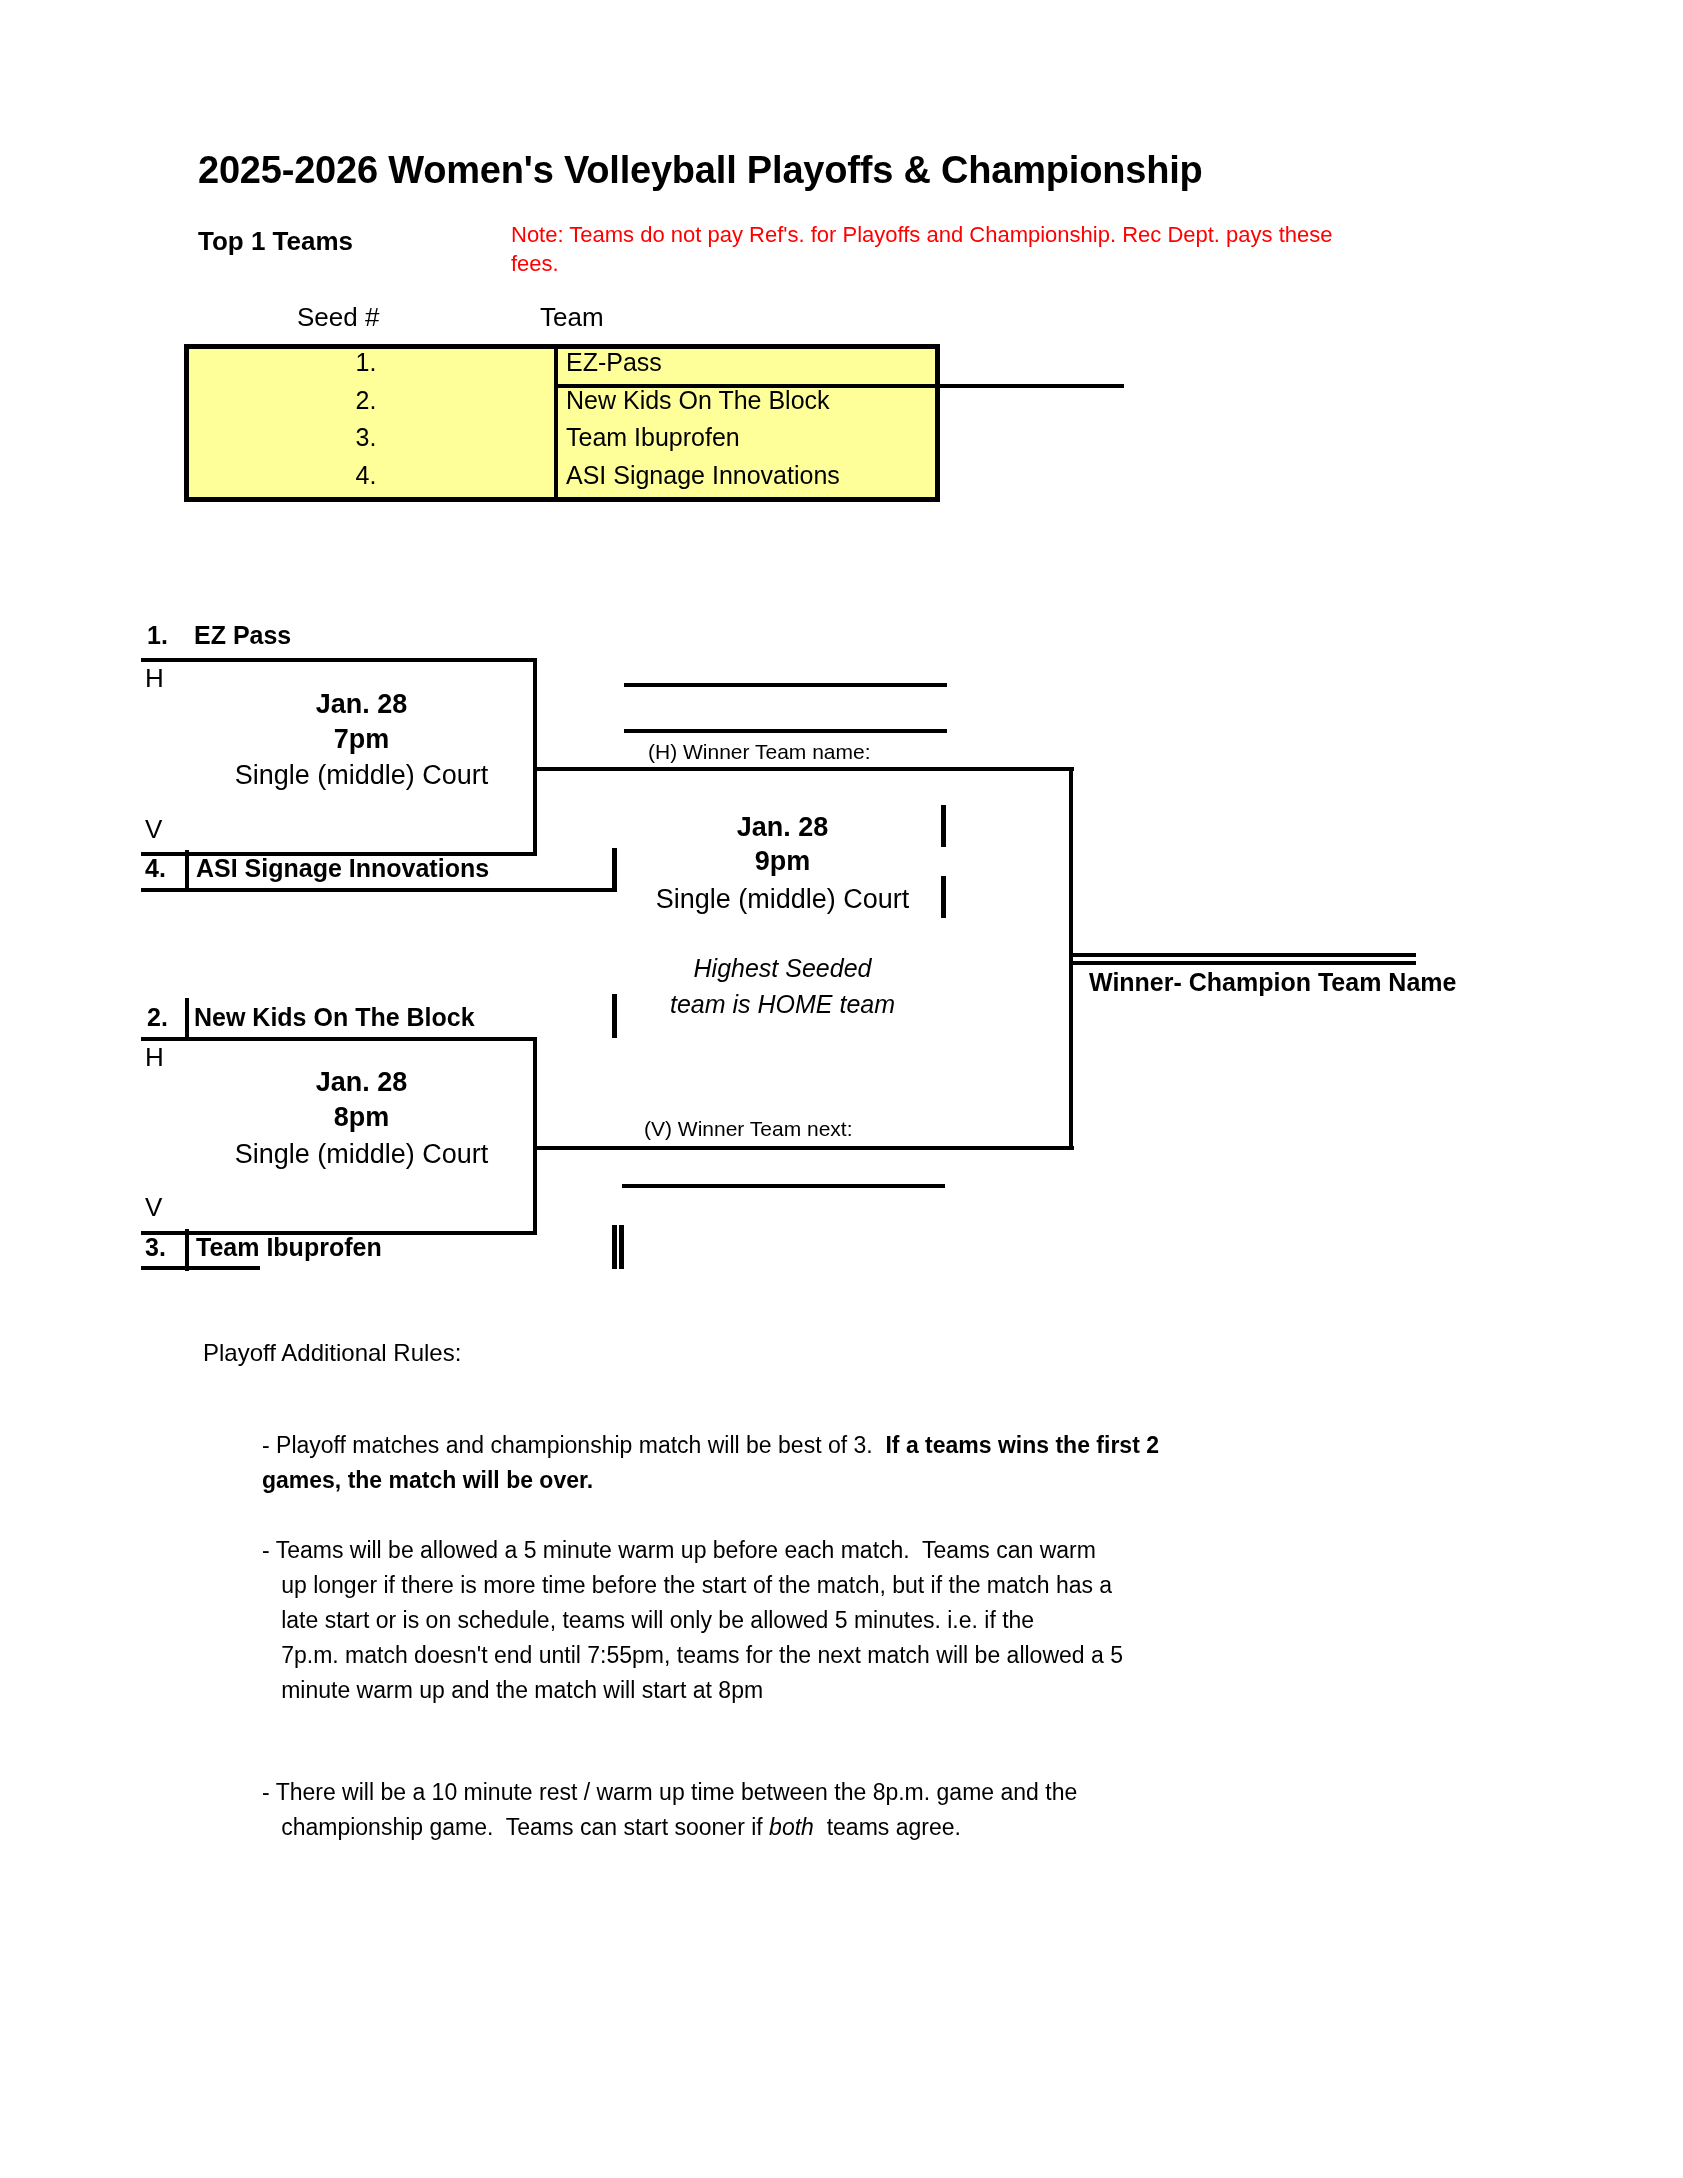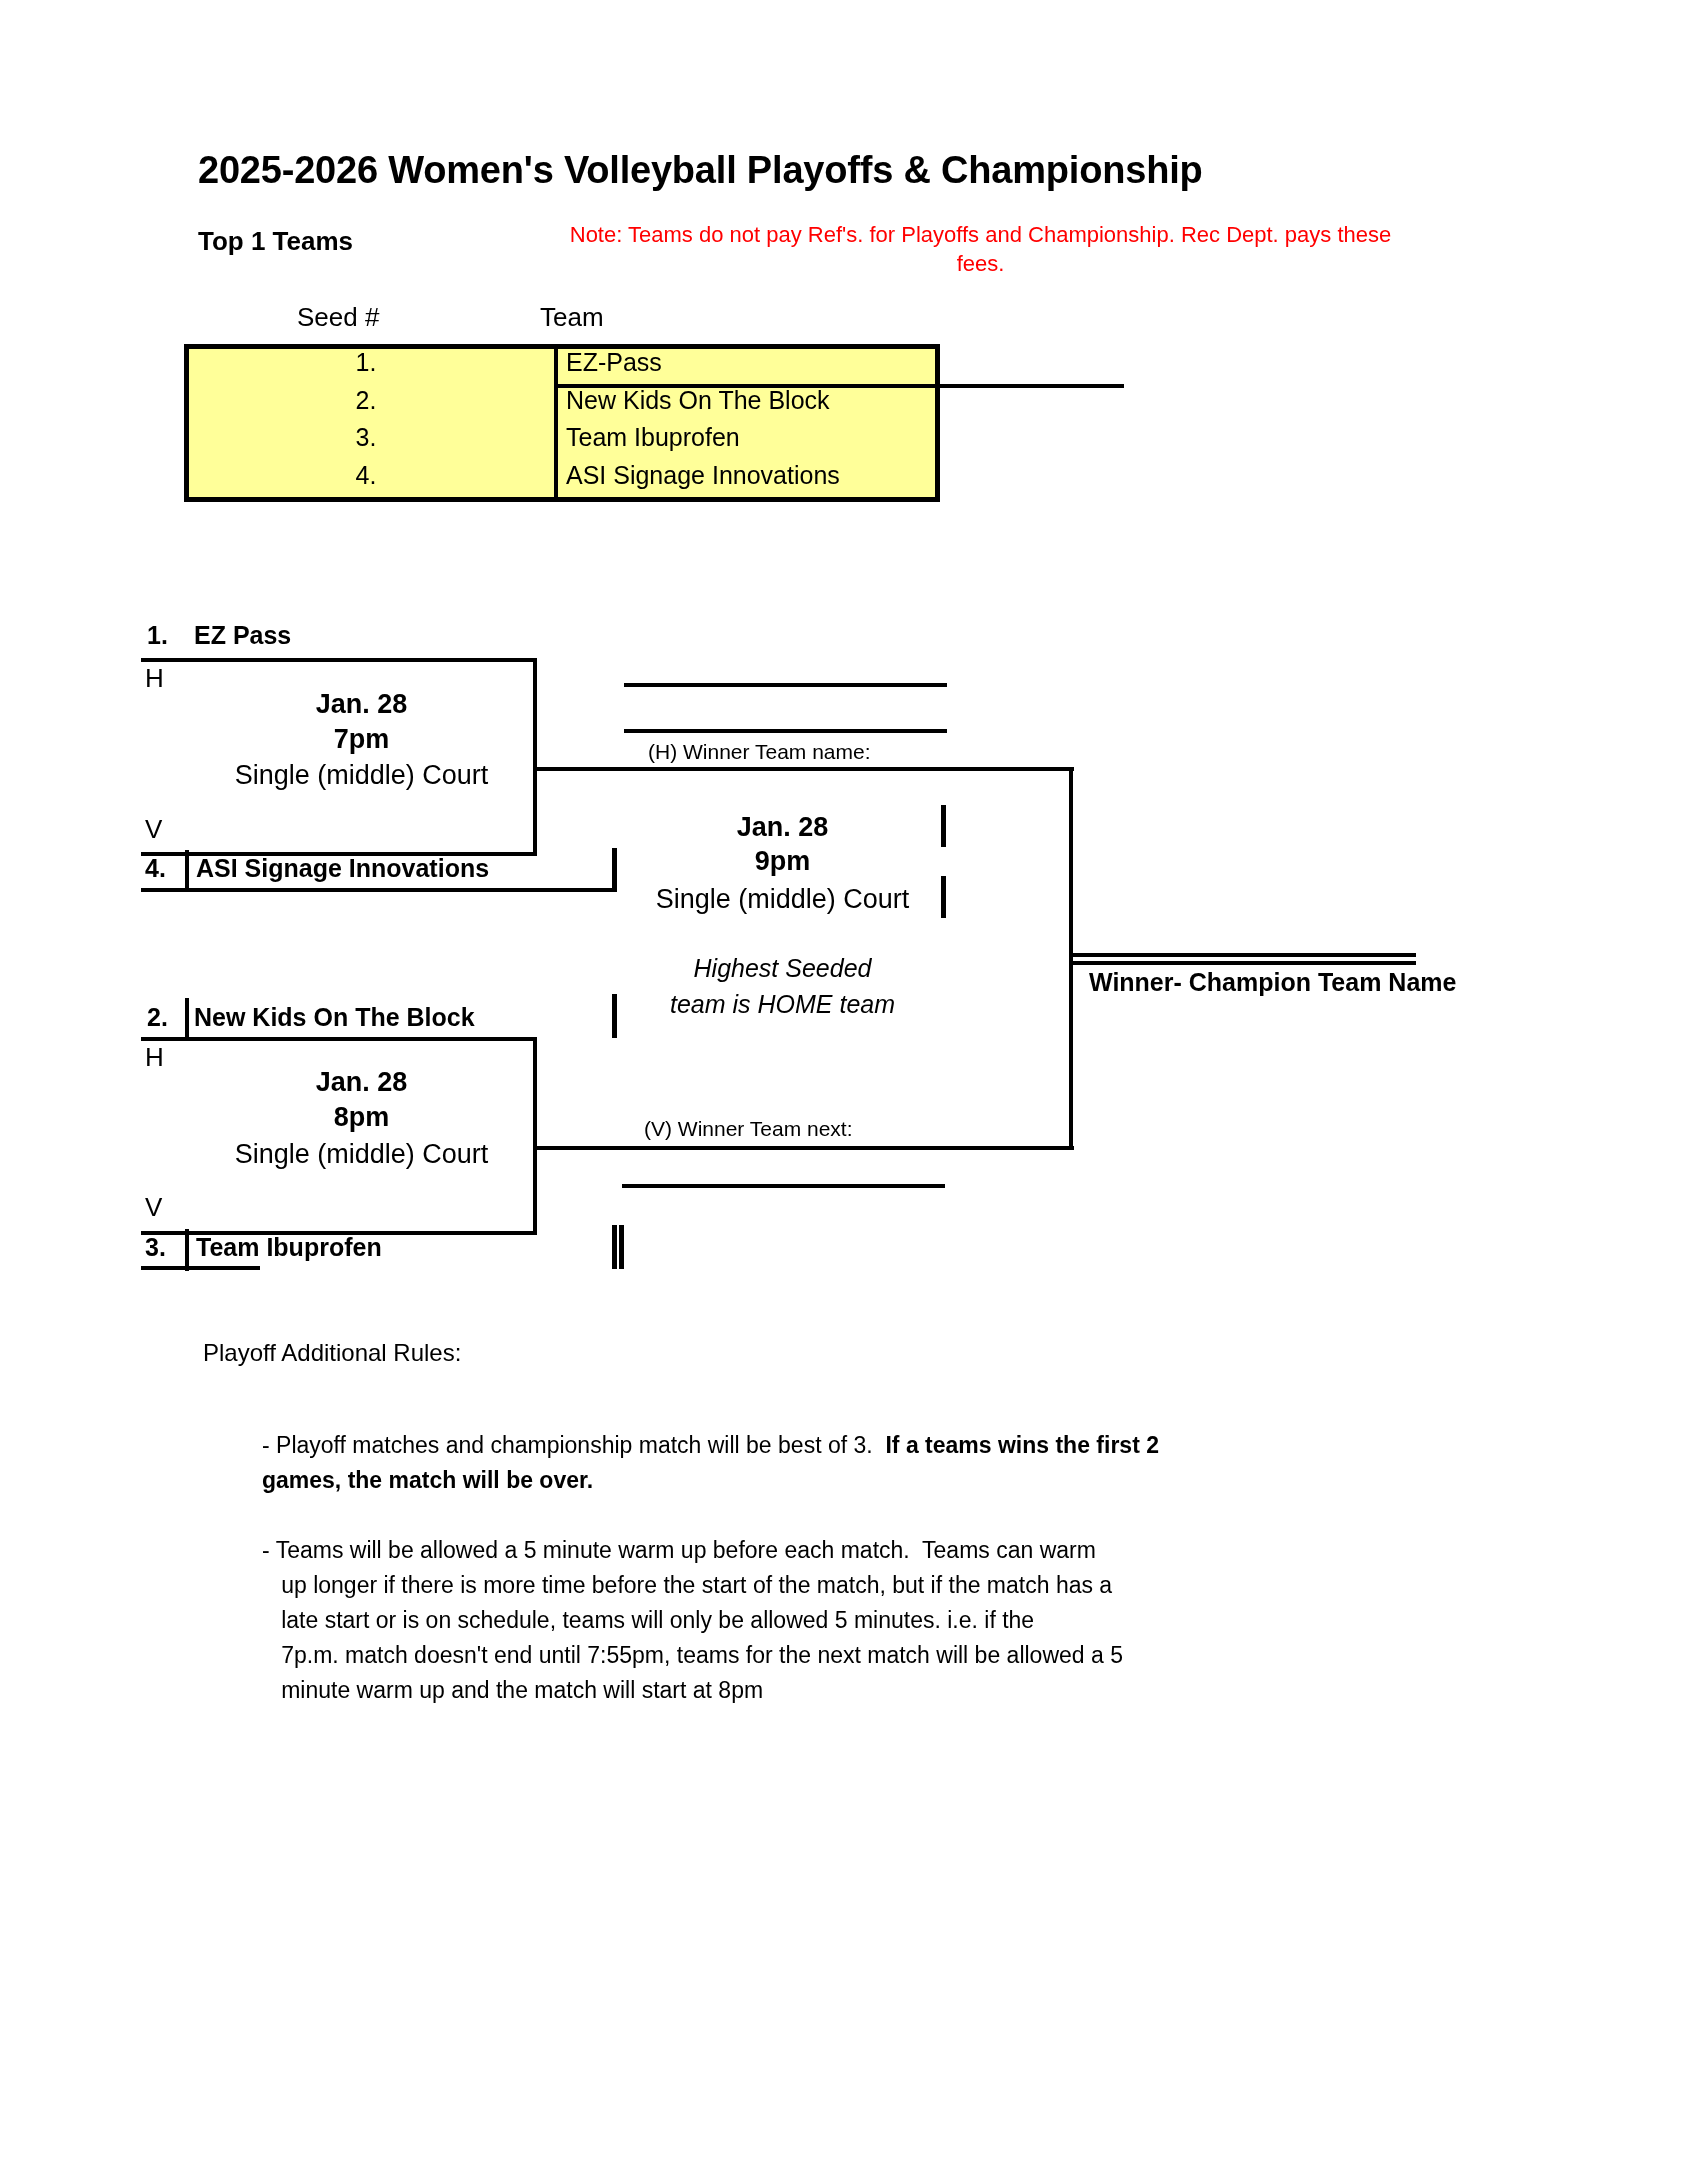--- a/index.html
+++ b/index.html
@@ -28,23 +28,23 @@
     left: 198px; top: 149px; width: 1188px;
     font-size: 38px; font-weight: bold;
     letter-spacing: -0.2px;
     white-space: nowrap;
   }
   #top4-label {
     left: 198px; top: 226px;
     font-size: 26px; font-weight: bold;
   }
   #ref-note {
-    left: 545px; top: 220px; width: 871px;
+    left: 511px; top: 220px; width: 871px;
     font-size: 22px; color: #ff0000;
-    text-align: center; line-height: 1.32;
+    line-height: 1.32;
   }
 
   
   #seed-col-header {
     left: 297px; top: 302px;
     font-size: 26px;
   }
   #team-col-header {
     left: 540px; top: 302px;
     font-size: 26px;
@@ -282,15 +282,17 @@
 
   <div class="abs rule" style="left:262px; top:1428px; width:1139px;"><span>- Playoff matches and championship match will be best of 3.  </span><b>If a teams wins the first 2
 games, the match will be over.</b></div>
 
   <div class="abs rule" style="left:262px; top:1533px; width:1139px;"><span>- Teams will be allowed a 5 minute warm up before each match.  Teams can warm
    up longer if there is more time before the start of the match, but if the match has a
    late start or is on schedule, teams will only be allowed 5 minutes. i.e. if the
    7p.m. match doesn't end until 7:55pm, teams for the next match will be allowed a 5
    minute warm up and the match will start at 8pm</span></div>
 
+  <div class="abs rule" style="left:262px; top:1775px; width:1139px;"><span>- There will be a 10 minute rest / warm up time between the 8p.m. game and the
+   championship game.  Teams can start sooner if </span><i>both</i><span>  teams agree.</span></div>
 
 </div>
 
 
 </body></html>

